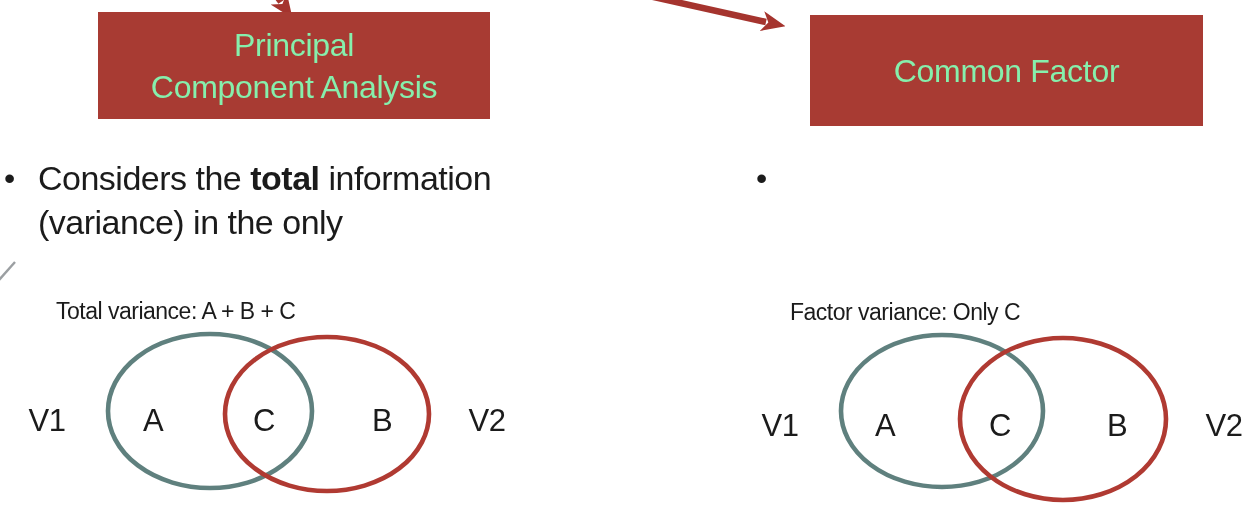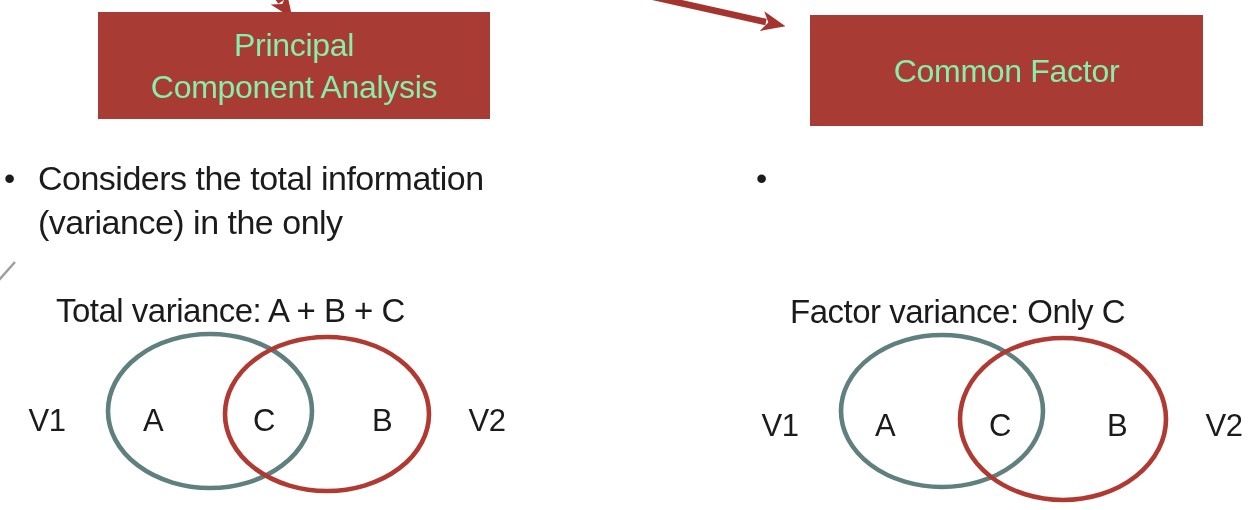--- a/index.html
+++ b/index.html
@@ -12,22 +12,22 @@
     position:absolute;z-index:2;background:var(--accent-red,#a83b33);
     display:flex;flex-direction:column;justify-content:center;align-items:center;
     color:#86efac;font-size:32px;line-height:42px;letter-spacing:-0.3px;text-align:center;
   }
   .box-left{left:98px;top:12px;width:392px;height:107px;}
   .box-right{left:810px;top:15px;width:393px;height:111px;}
   .bullet{position:absolute;z-index:2;display:flex;font-size:34px;line-height:44px;letter-spacing:-0.5px;}
   .bullet .dot{width:34px;font-size:32px;line-height:44px;}
   .bullet-left{left:4px;top:156px;}
   .bullet-right{left:756px;top:156px;}
-  .b{font-weight:normal;}
-  .vlabel{position:absolute;z-index:2;font-size:33px;line-height:34px;letter-spacing:-0.5px;white-space:nowrap;}
+  .b{font-weight:bold;}
+  .vlabel{position:absolute;z-index:2;font-size:23px;line-height:34px;letter-spacing:-0.5px;white-space:nowrap;}
   .vlabel-left{left:56px;top:294px;}
   .vlabel-right{left:790px;top:295px;}
   .venn{position:absolute;z-index:2;}
   .venn-left{left:0;top:325px;}
   .venn-right{left:688px;top:325px;}
   .venn ellipse{fill:none;stroke-width:4.6px;}
   .venn .teal{stroke:var(--venn-teal,#5f807e);}
   .venn .red{stroke:var(--venn-red,#b03a32);}
   .venn text{font-family:"Liberation Sans",sans-serif;font-size:31px;letter-spacing:-0.5px;fill:var(--text,#1b1b1b);text-anchor:middle;}
 </style>

